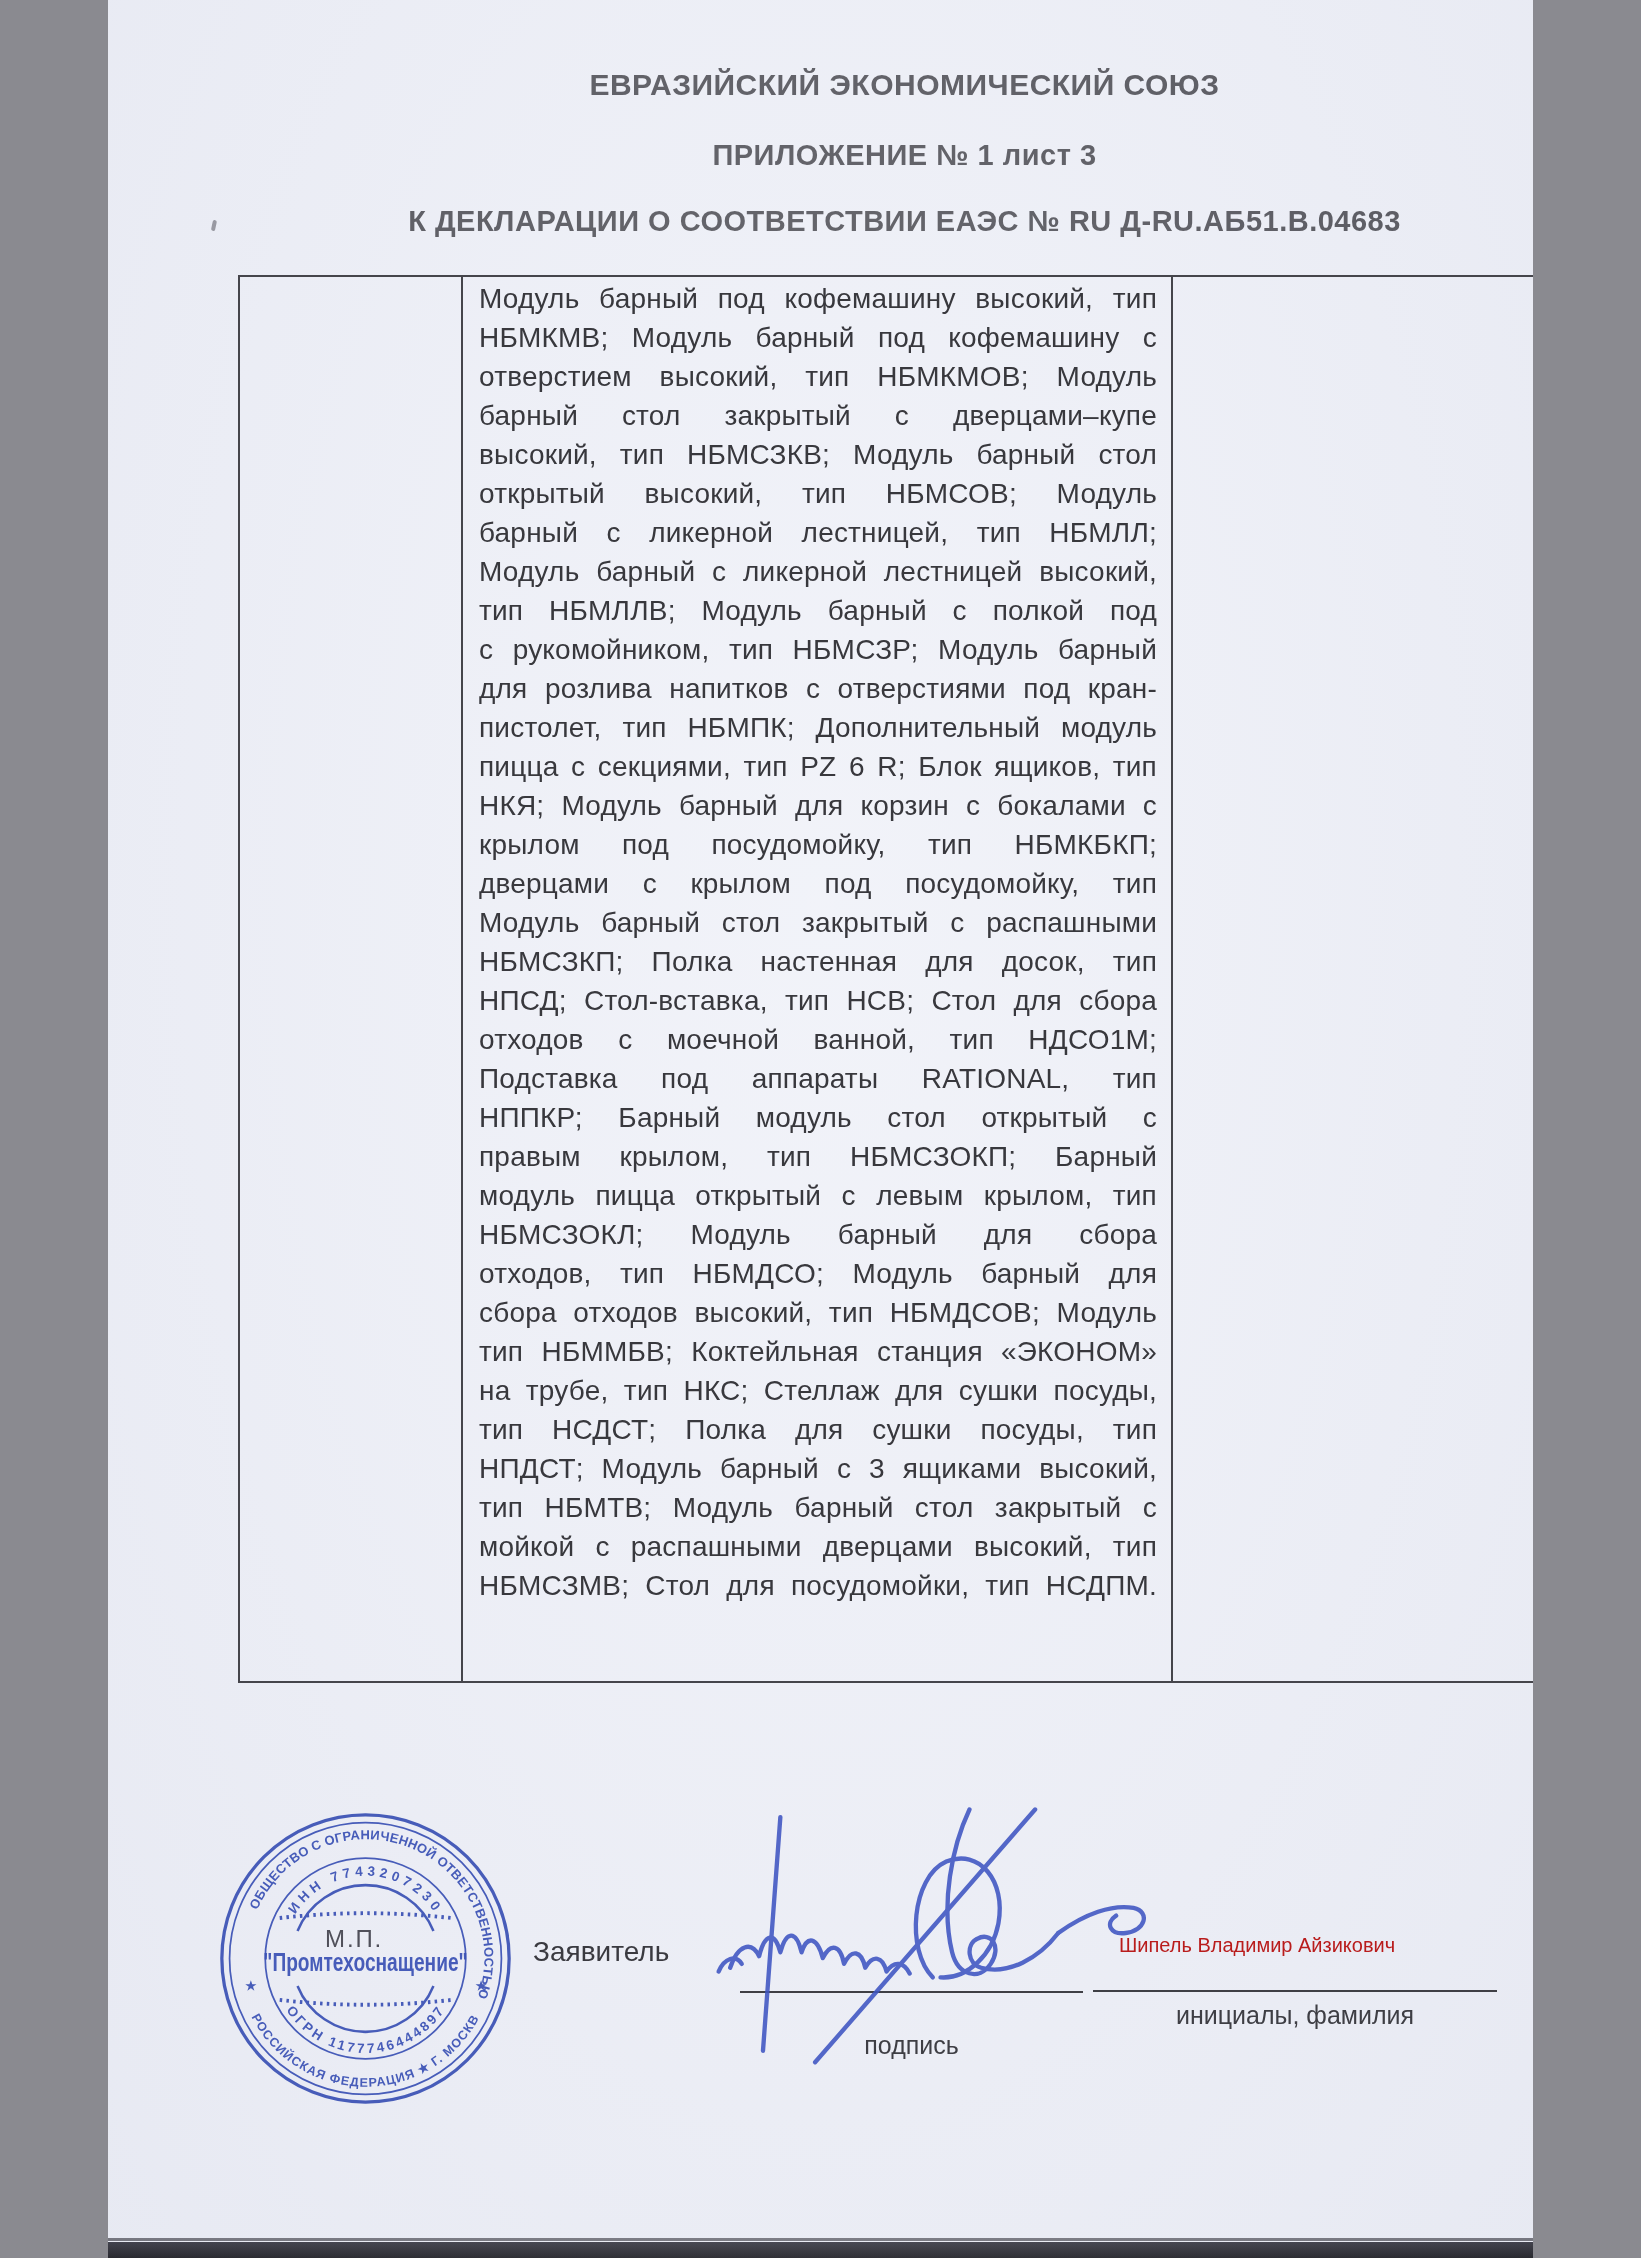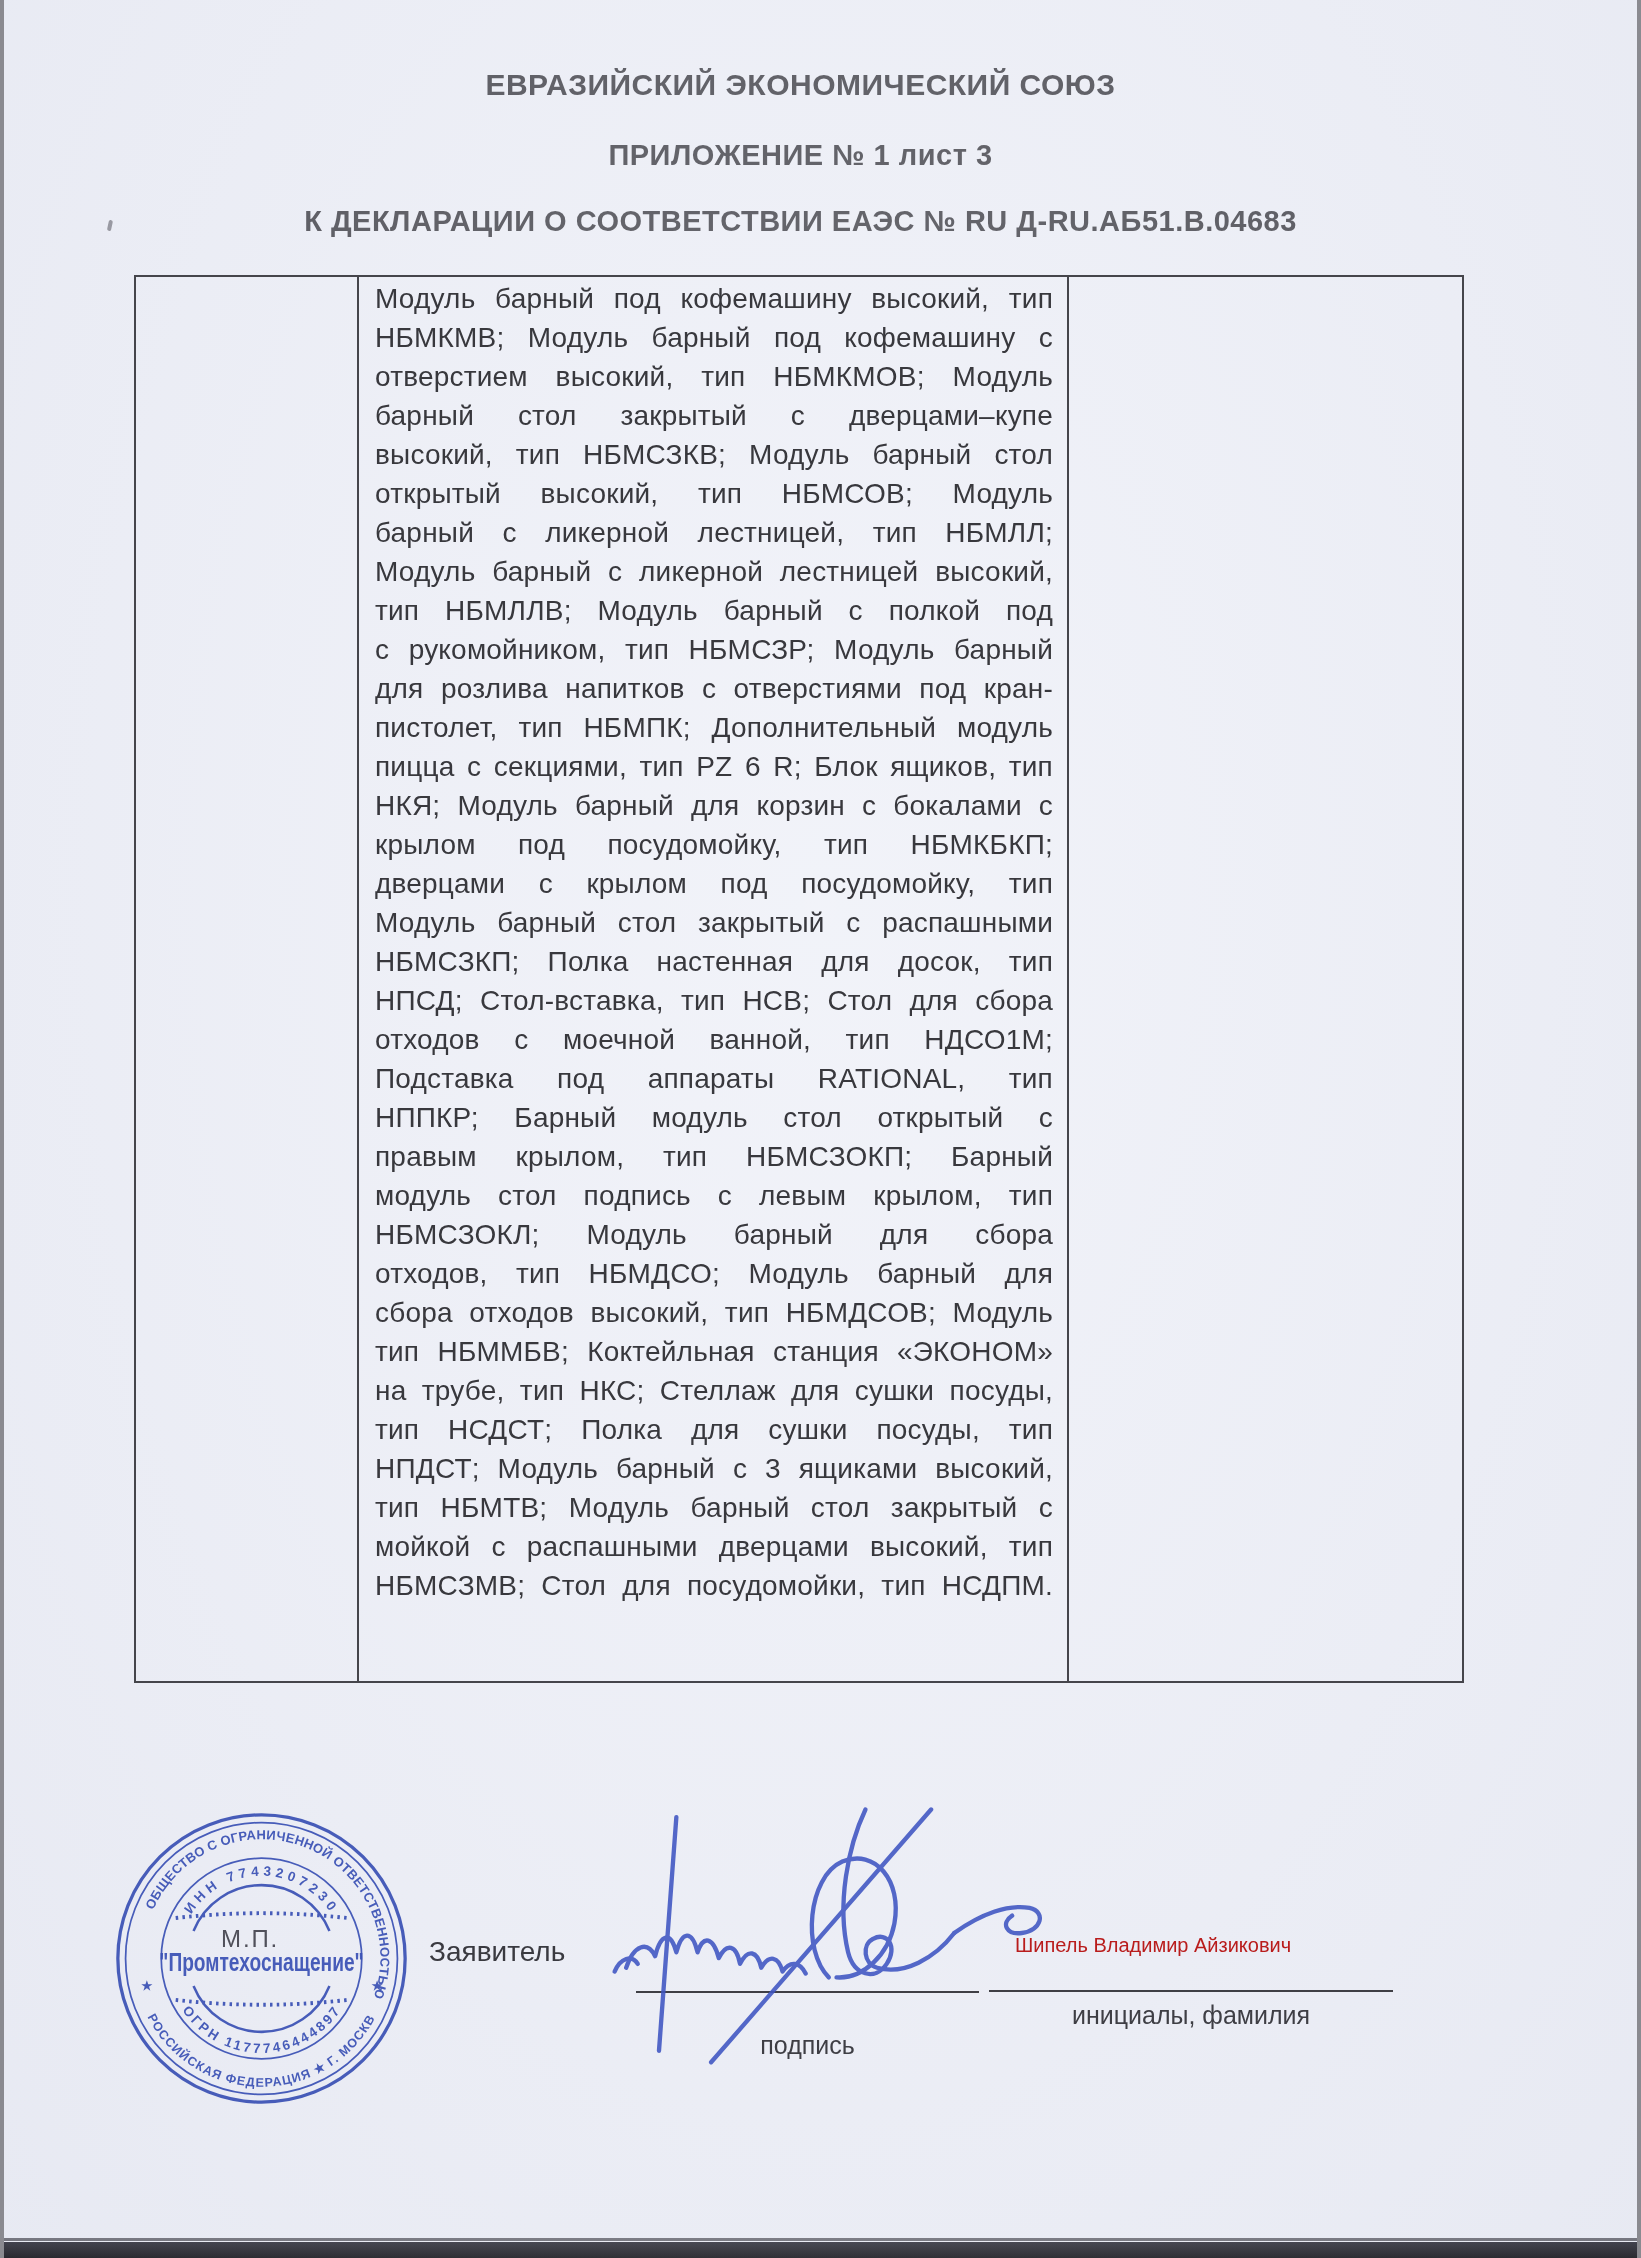--- a/index.html
+++ b/index.html
@@ -1,16 +1,16 @@
 <!DOCTYPE html>
 <html><head>
 <meta charset="utf-8">
 <style>
   html,body{margin:0;padding:0;background:#8a8a90;}
-  .page{position:relative;width:1633px;height:2258px;margin:0 auto;
+  .page{position:relative;width:1425px;height:2258px;margin:0 auto;
         background:#edeff7;font-family:"Liberation Sans",sans-serif;overflow:hidden;}
   .page::after{content:"";position:absolute;inset:0;pointer-events:none;
         background:radial-gradient(ellipse at 50% 40%, rgba(255,255,255,.25), rgba(205,208,222,.18));}
   .hdr{position:absolute;left:0;width:1593px;text-align:center;font-weight:bold;color:#3b3b42;letter-spacing:0.5px;}
   .h1{top:68px;font-size:30px;}
   .h2{top:139px;font-size:29px;}
   .h3{top:205px;font-size:29px;}
   .stray-mark{position:absolute;left:104px;top:220px;width:3.9px;height:10.6px;background:#6d6d75;border-radius:1.9px;transform:rotate(12deg);opacity:.8;}
   
   .tbl{position:absolute;left:130px;top:275px;width:1330px;height:1408px;
@@ -70,21 +70,21 @@
       <div class="line">НКЯ; Модуль барный для корзин с бокалами с</div>
       <div class="line">крылом под посудомойку, тип НБМКБКП;</div>
       <div class="line">дверцами с крылом под посудомойку, тип</div>
       <div class="line">Модуль барный стол закрытый с распашными</div>
       <div class="line">НБМСЗКП; Полка настенная для досок, тип</div>
       <div class="line">НПСД; Стол-вставка, тип НСВ; Стол для сбора</div>
       <div class="line">отходов с моечной ванной, тип НДСО1М;</div>
       <div class="line">Подставка под аппараты RATIONAL, тип</div>
       <div class="line">НППКР; Барный модуль стол открытый с</div>
       <div class="line">правым крылом, тип НБМСЗОКП; Барный</div>
-      <div class="line">модуль стол подпись с левым крылом, тип</div>
+      <div class="line">модуль пицца открытый с левым крылом, тип</div>
       <div class="line">НБМСЗОКЛ; Модуль барный для сбора</div>
       <div class="line">отходов, тип НБМДСО; Модуль барный для</div>
       <div class="line">сбора отходов высокий, тип НБМДСОВ; Модуль</div>
       <div class="line">тип НБММБВ; Коктейльная станция «ЭКОНОМ»</div>
       <div class="line">на трубе, тип НКС; Стеллаж для сушки посуды,</div>
       <div class="line">тип НСДСТ; Полка для сушки посуды, тип</div>
       <div class="line">НПДСТ; Модуль барный с 3 ящиками высокий,</div>
       <div class="line">тип НБМТВ; Модуль барный стол закрытый с</div>
       <div class="line">мойкой с распашными дверцами высокий, тип</div>
       <div class="line">НБМСЗМВ; Стол для посудомойки, тип НСДПМ.</div>

